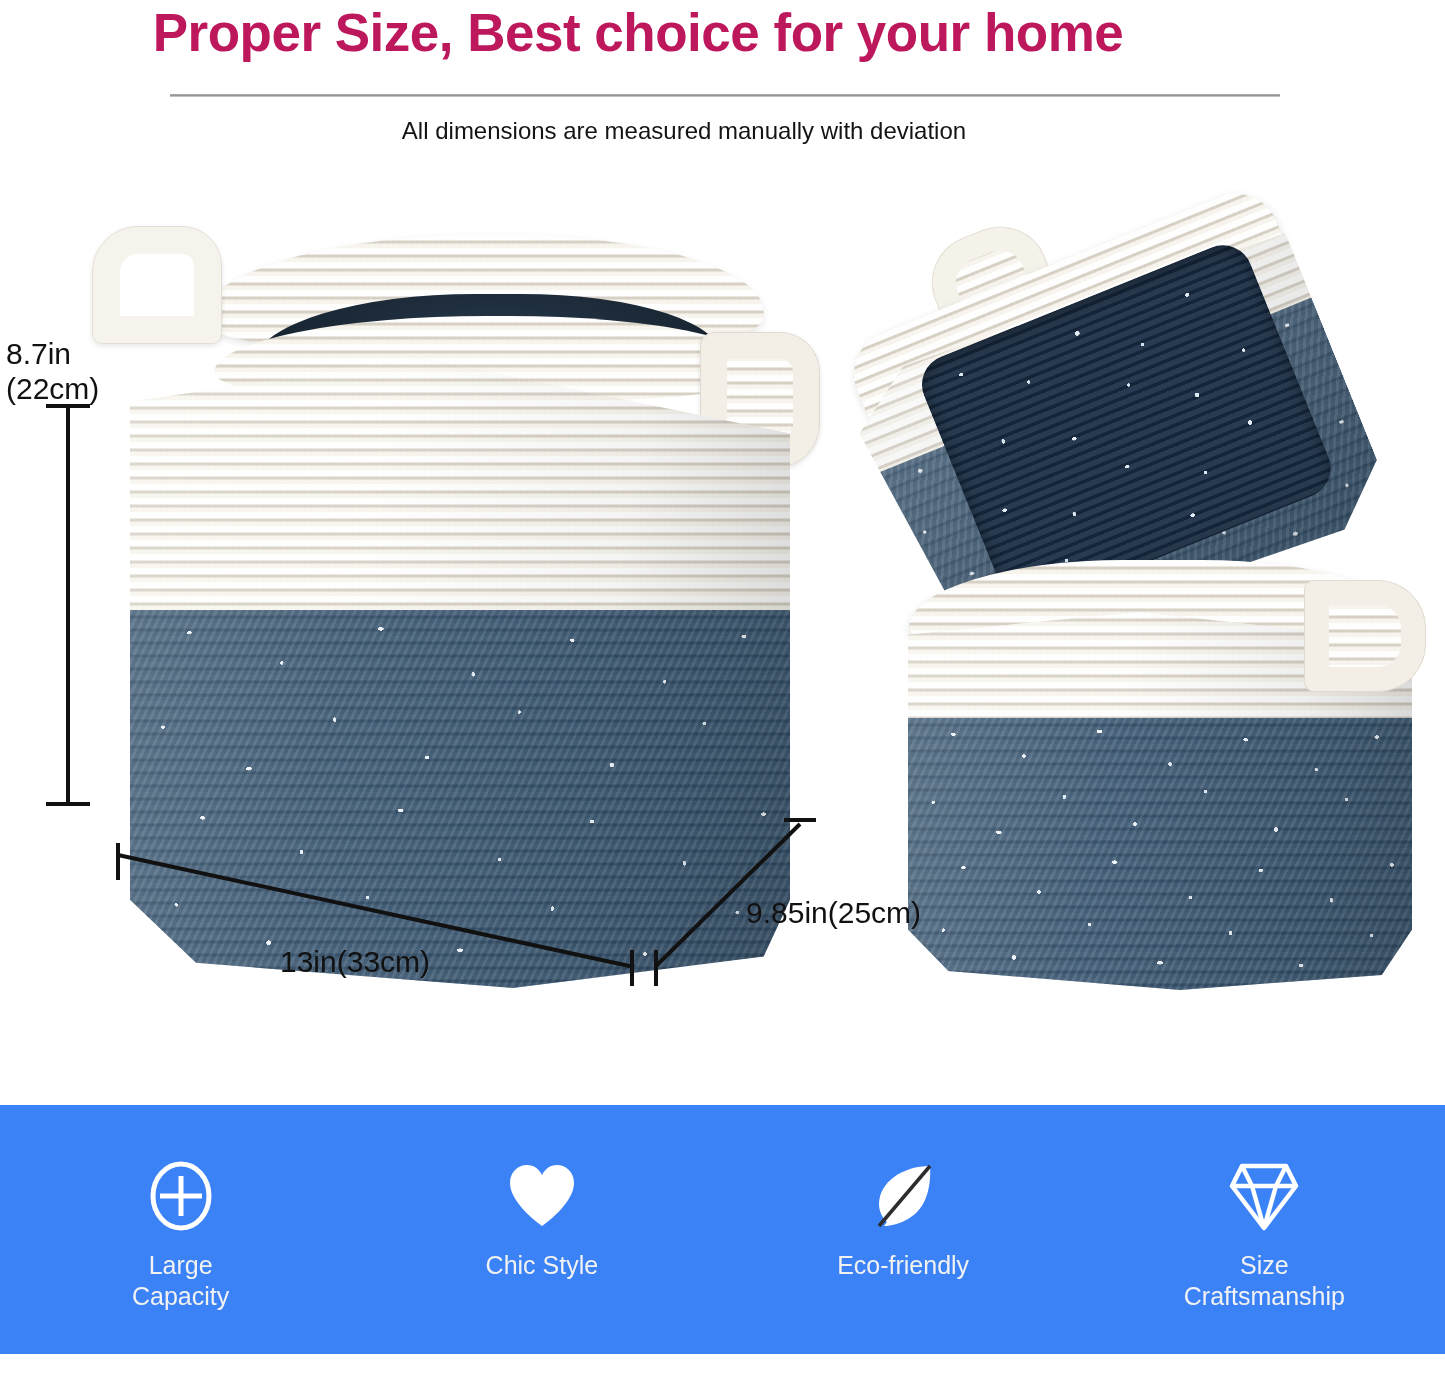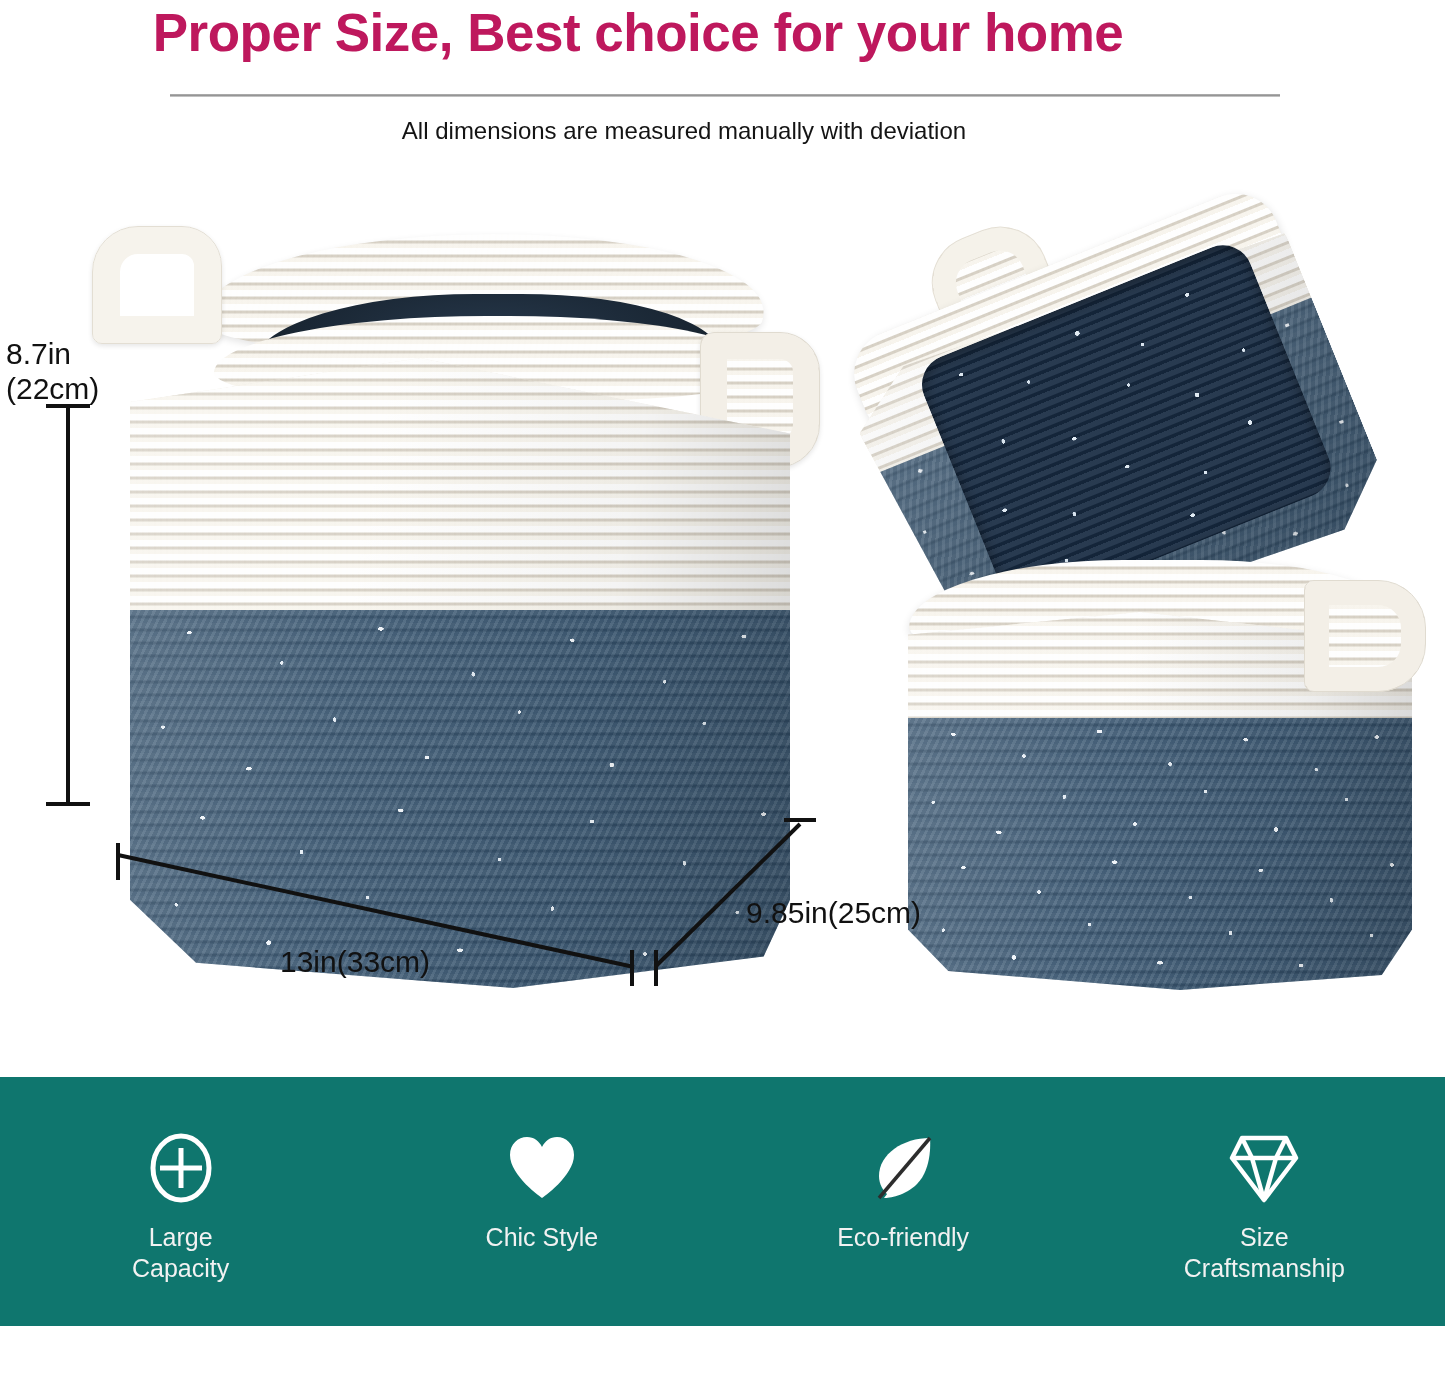--- a/index.html
+++ b/index.html
@@ -221,22 +221,22 @@
   
   #dims{ position:absolute; left:0; top:0; width:1445px; height:1129px; pointer-events:none; }
   .dim-label{ position:absolute; font-size:30px; color:#111; line-height:1.15; white-space:nowrap; }
 
   #lbl-height{ left:6px; top:307px; text-align:left;margin-top:30px; }
   #lbl-width { left:280px; top:916px;margin-top:29px; }
   #lbl-depth { left:746px; top:896px; }
 
   
   #feature-bar{
-    position:absolute; left:0; top:1077px; width:1445px; height:249px;
-    background:#0f766e; display:flex; align-items:flex-start;
+    position:absolute; left:0; top:1105px; width:1445px; height:249px;
+    background:#3b82f6; display:flex; align-items:flex-start;
   }
   .feature{
     flex:1 1 0; display:flex; flex-direction:column; align-items:center;
     padding-top:55px; color:#fff;
   }
   .feature .icon{ height:72px; display:flex; align-items:center; justify-content:center; }
   .feature .flabel{
     margin-top:18px; font-size:25px; line-height:1.22; text-align:center;
     color:#f2f2f2; white-space:pre-line; font-weight:normal;
   }

